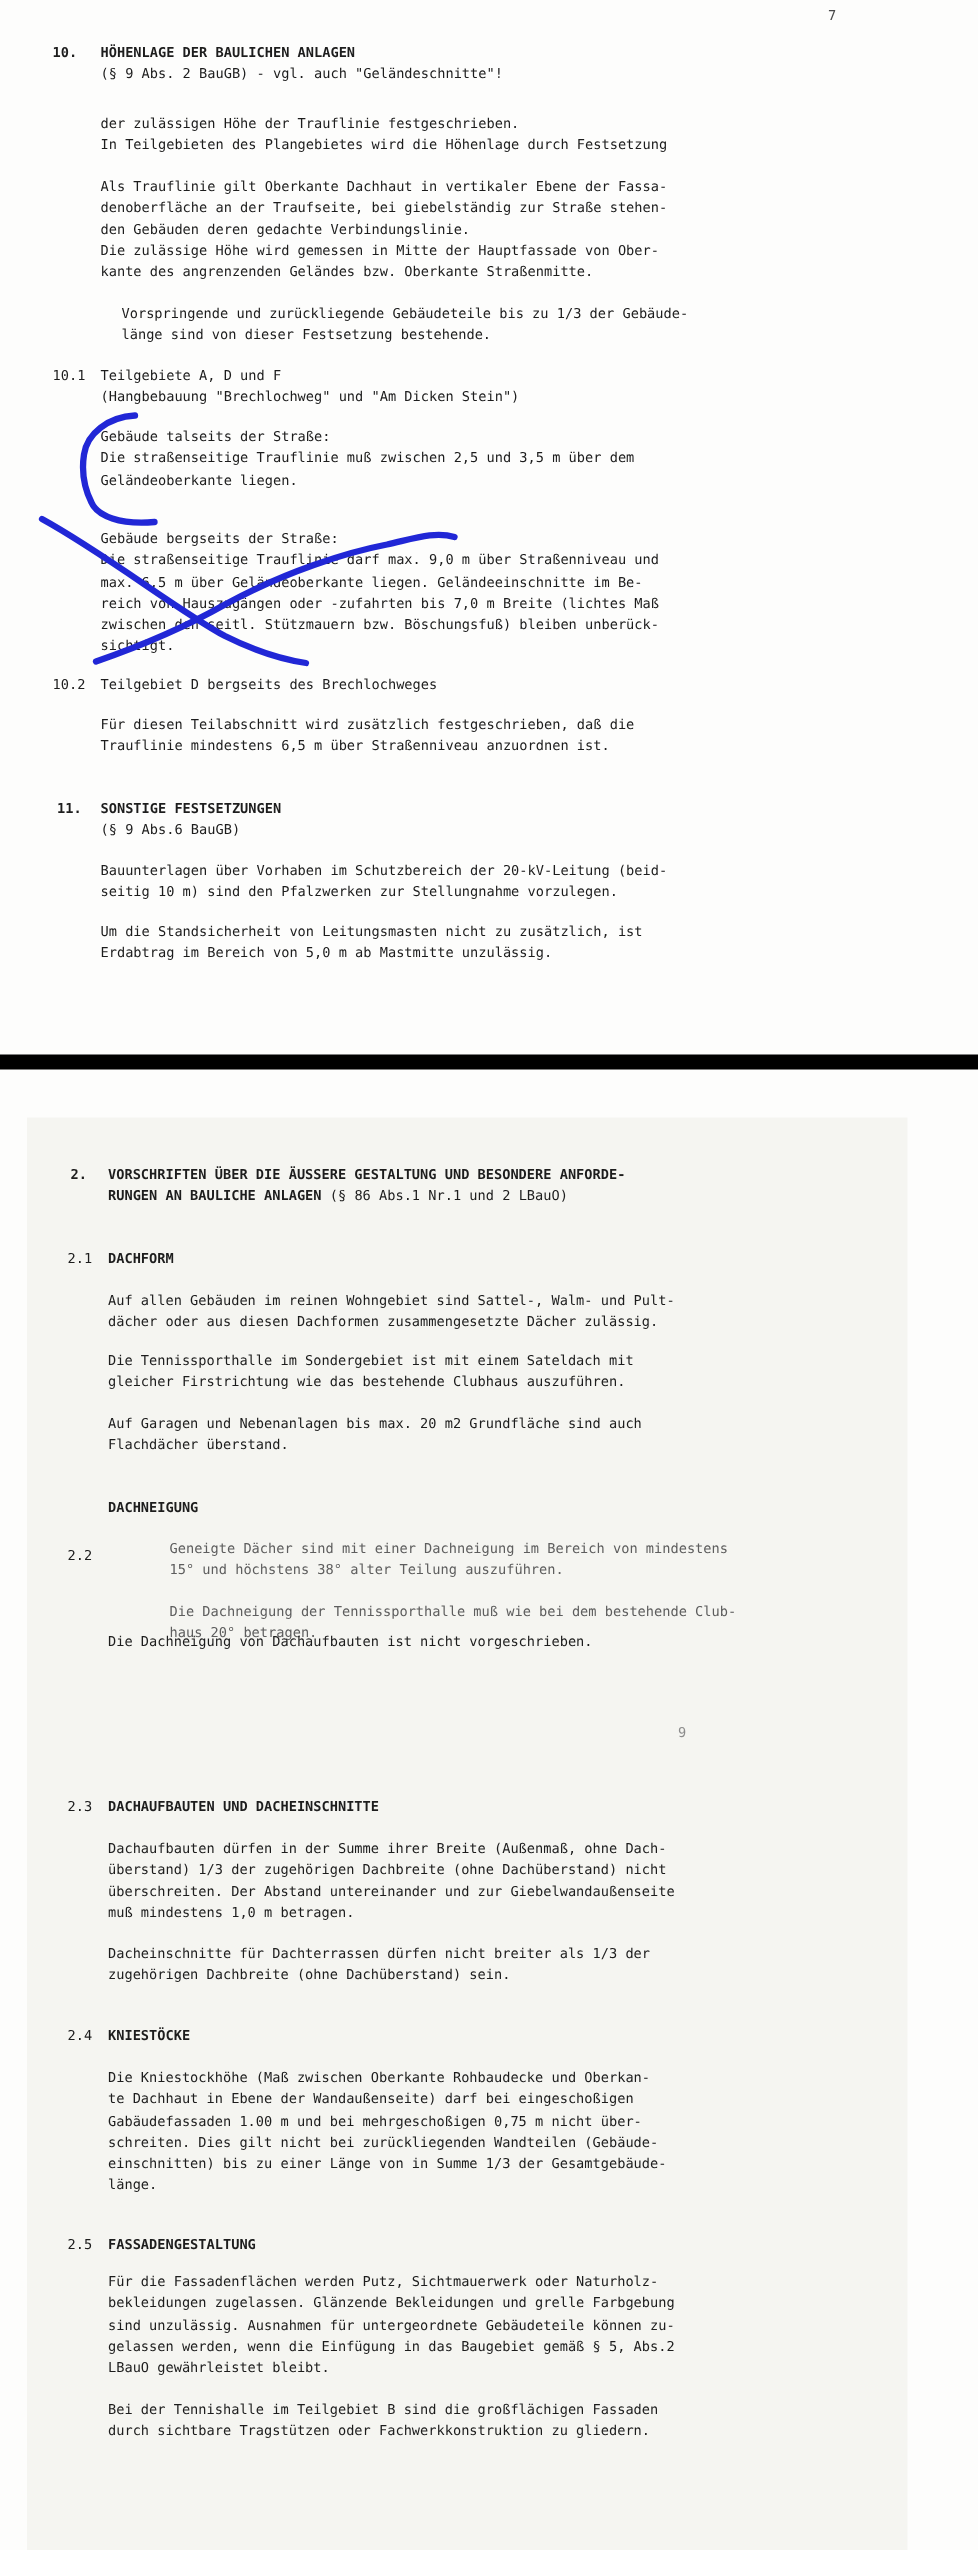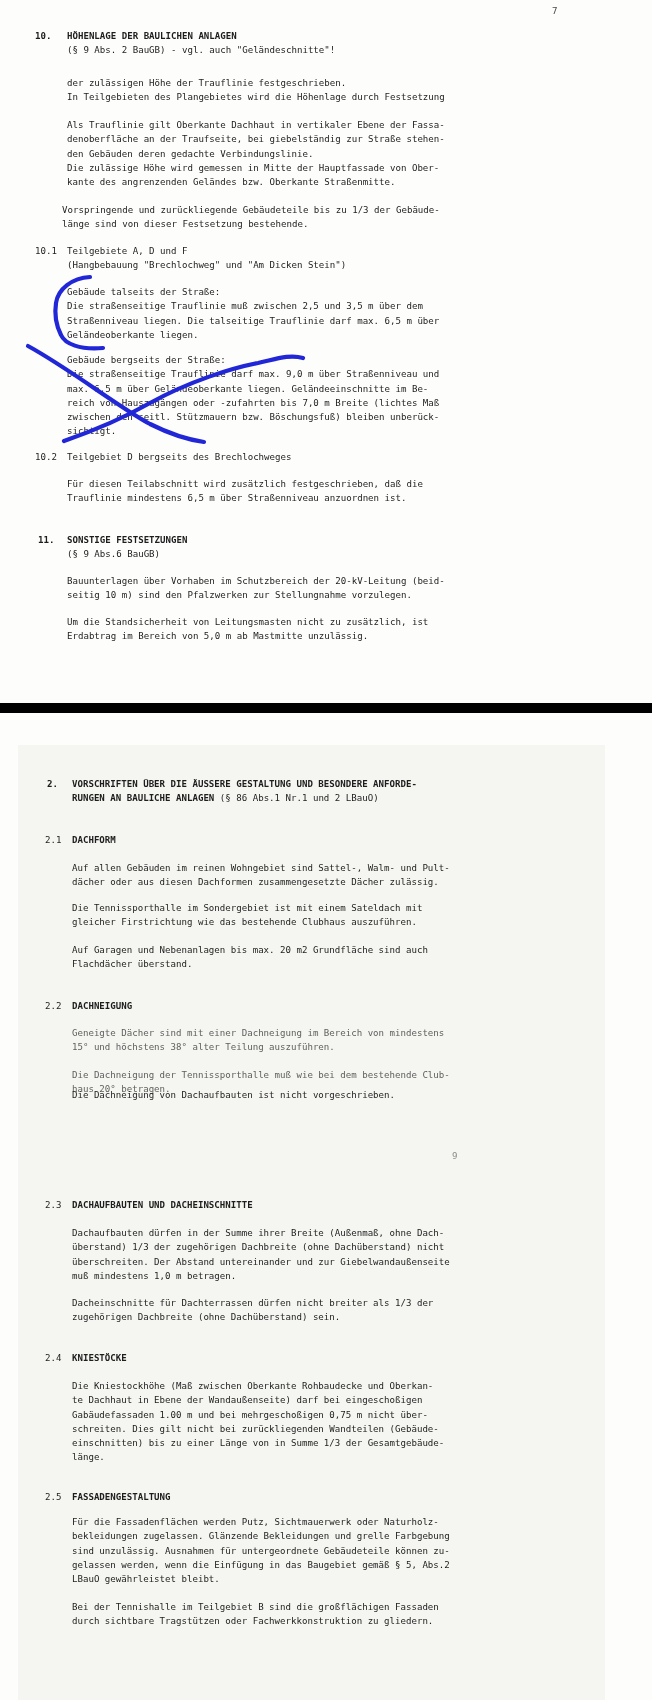--- a/index.html
+++ b/index.html
@@ -12,21 +12,21 @@
     font-family: "DejaVu Sans Mono", monospace;
   }
   .tl {
     position: absolute;
     font: 9.1px/14.3px "DejaVu Sans Mono", monospace;
     color: #1d1d1d;
     white-space: pre;
   }
   .b { font-weight: bold; }
   .n { font-weight: normal; }
-  .faded { color: #5e5e5e; }
+  .faded { color: #5e5e5e; margin-left: 41px; }
   .pagenum7 { color: #4a4a4a; }
   .pagenum9 { color: #8c8c8c; }
   #divider-bar {
     position: absolute;
     left: 0; top: 703px;
     width: 652px; height: 10px;
     background: #000;
   }
   #sheet2 {
     position: absolute;
@@ -53,27 +53,27 @@
 <div id="canvas">
 
   <div class="tl pagenum7" style="left:552px;top:4px">7</div>
 
   <div class="tl b" style="left:35px;top:29px">10.</div>
   <div class="tl b" style="left:67px;top:29px">HÖHENLAGE DER BAULICHEN ANLAGEN</div>
   <div class="tl" style="left:67px;top:43px">(§ 9 Abs. 2 BauGB) - vgl. auch "Geländeschnitte"!</div>
 
   <div class="tl" style="left:67px;top:76px"><div>der zulässigen Höhe der Trauflinie festgeschrieben.</div><div>In Teilgebieten des Plangebietes wird die Höhenlage durch Festsetzung</div></div>
   <div class="tl" style="left:67px;top:118px"><div>Als Trauflinie gilt Oberkante Dachhaut in vertikaler Ebene der Fassa-</div><div>denoberfläche an der Traufseite, bei giebelständig zur Straße stehen-</div><div>den Gebäuden deren gedachte Verbindungslinie.</div><div>Die zulässige Höhe wird gemessen in Mitte der Hauptfassade von Ober-</div><div>kante des angrenzenden Geländes bzw. Oberkante Straßenmitte.</div></div>
-  <div class="tl" style="left:62px;top:203px"><div>Vorspringende und zurückliegende Gebäudeteile bis zu 1/3 der Gebäude-</div><div>länge sind von dieser Festsetzung bestehende.</div></div>
+  <div class="tl" style="left:81px;top:203px"><div>Vorspringende und zurückliegende Gebäudeteile bis zu 1/3 der Gebäude-</div><div>länge sind von dieser Festsetzung bestehende.</div></div>
 
   <div class="tl" style="left:35px;top:244px">10.1</div>
   <div class="tl" style="left:67px;top:244px">Teilgebiete A, D und F</div>
   <div class="tl" style="left:67px;top:258px">(Hangbebauung "Brechlochweg" und "Am Dicken Stein")</div>
 
-  <div class="tl" style="left:67px;top:285px"><div>Gebäude talseits der Straße:</div><div>Die straßenseitige Trauflinie muß zwischen 2,5 und 3,5 m über dem</div><div>Straßenniveau liegen. Die talseitige Trauflinie darf max. 6,5 m über</div><div>Geländeoberkante liegen.</div></div>
+  <div class="tl" style="left:67px;top:285px"><div>Gebäude talseits der Straße:</div><div>Die straßenseitige Trauflinie muß zwischen 2,5 und 3,5 m über dem</div><div>Geländeoberkante liegen.</div></div>
   <div class="tl" style="left:67px;top:353px"><div>Gebäude bergseits der Straße:</div><div>Die straßenseitige Trauflinie darf max. 9,0 m über Straßenniveau und</div><div>max. 6,5 m über Geländeoberkante liegen. Geländeeinschnitte im Be-</div><div>reich von Hauszugängen oder -zufahrten bis 7,0 m Breite (lichtes Maß</div><div>zwischen den seitl. Stützmauern bzw. Böschungsfuß) bleiben unberück-</div><div>sichtigt.</div></div>
 
   <div class="tl" style="left:35px;top:450px">10.2</div>
   <div class="tl" style="left:67px;top:450px">Teilgebiet D bergseits des Brechlochweges</div>
   <div class="tl" style="left:67px;top:477px"><div>Für diesen Teilabschnitt wird zusätzlich festgeschrieben, daß die</div><div>Trauflinie mindestens 6,5 m über Straßenniveau anzuordnen ist.</div></div>
 
   <div class="tl b" style="left:38px;top:533px">11.</div>
   <div class="tl b" style="left:67px;top:533px">SONSTIGE FESTSETZUNGEN</div>
   <div class="tl" style="left:67px;top:547px">(§ 9 Abs.6 BauGB)</div>
 
@@ -93,21 +93,21 @@
   <div class="tl b" style="left:47px;top:777px">2.</div>
   <div class="tl b" style="left:72px;top:777px">VORSCHRIFTEN ÜBER DIE ÄUSSERE GESTALTUNG UND BESONDERE ANFORDE-</div>
   <div class="tl b" style="left:72px;top:791px"><span>RUNGEN AN BAULICHE ANLAGEN </span><span class="n">(§ 86 Abs.1 Nr.1 und 2 LBauO)</span></div>
 
   <div class="tl" style="left:45px;top:833px">2.1</div>
   <div class="tl b" style="left:72px;top:833px">DACHFORM</div>
   <div class="tl" style="left:72px;top:861px"><div>Auf allen Gebäuden im reinen Wohngebiet sind Sattel-, Walm- und Pult-</div><div>dächer oder aus diesen Dachformen zusammengesetzte Dächer zulässig.</div></div>
   <div class="tl" style="left:72px;top:901px"><div>Die Tennissporthalle im Sondergebiet ist mit einem Sateldach mit</div><div>gleicher Firstrichtung wie das bestehende Clubhaus auszuführen.</div></div>
   <div class="tl" style="left:72px;top:943px"><div>Auf Garagen und Nebenanlagen bis max. 20 m2 Grundfläche sind auch</div><div>Flachdächer überstand.</div></div>
 
-  <div class="tl" style="left:45px;top:999px">2.2</div>
+  <div class="tl" style="left:45px;top:1031px">2.2</div>
   <div class="tl b" style="left:72px;top:999px">DACHNEIGUNG</div>
   <div class="tl faded" style="left:72px;top:1026px"><div>Geneigte Dächer sind mit einer Dachneigung im Bereich von mindestens</div><div>15° und höchstens 38° alter Teilung auszuführen.</div></div>
   <div class="tl faded" style="left:72px;top:1068px"><div>Die Dachneigung der Tennissporthalle muß wie bei dem bestehende Club-</div><div>haus 20° betragen.</div></div>
   <div class="tl" style="left:72px;top:1088px"><div>Die Dachneigung von Dachaufbauten ist nicht vorgeschrieben.</div></div>
 
   <div class="tl pagenum9" style="left:452px;top:1149px">9</div>
 
   <div class="tl" style="left:45px;top:1198px">2.3</div>
   <div class="tl b" style="left:72px;top:1198px">DACHAUFBAUTEN UND DACHEINSCHNITTE</div>
   <div class="tl" style="left:72px;top:1226px"><div>Dachaufbauten dürfen in der Summe ihrer Breite (Außenmaß, ohne Dach-</div><div>überstand) 1/3 der zugehörigen Dachbreite (ohne Dachüberstand) nicht</div><div>überschreiten. Der Abstand untereinander und zur Giebelwandaußenseite</div><div>muß mindestens 1,0 m betragen.</div></div>

